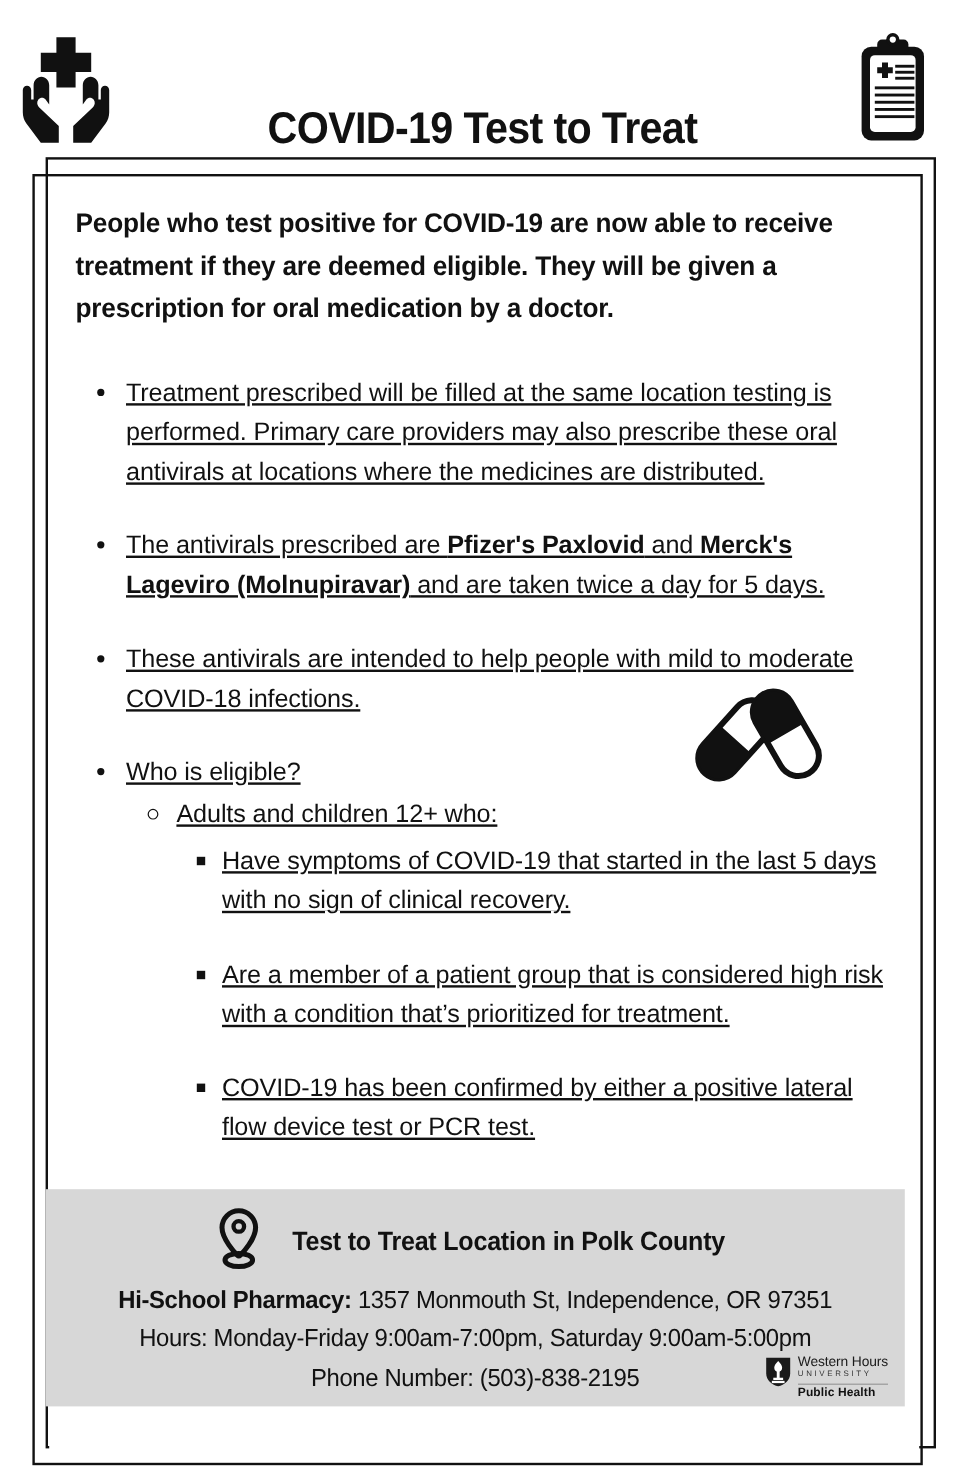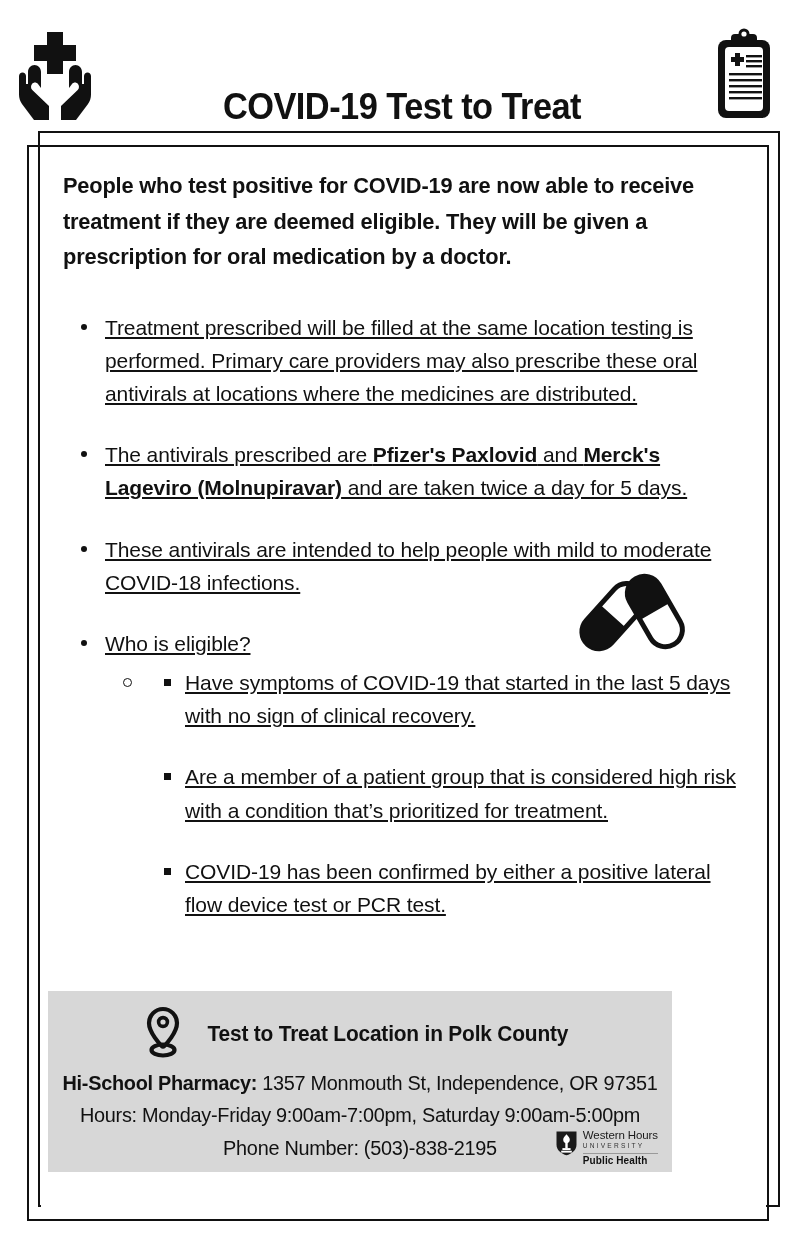--- a/index.html
+++ b/index.html
@@ -86,21 +86,21 @@
   ul.lvl3 > li:last-child { margin-bottom: 0; }
 
   .b { font-weight: 700; }
 
   
   .pills-icon { position: absolute; left: 578px; top: 566px; z-index: 3; }
 
   
   .footer-box {
     position: absolute; left: 38px; top: 991px;
-    width: 624px; height: 181px; background: #d7d7d7; z-index: 2; margin-left: 10px;
+    width: 716px; height: 181px; background: #d7d7d7; z-index: 2;
   }
   .footer-head {
     display: flex; align-items: center; justify-content: center;
     gap: 14px; padding-top: 14px;
   }
   .footer-head-title {
     font-weight: 700; font-size: 22px; letter-spacing: -0.2px;
     transform: scaleX(0.95); color:#111;
   }
   .footer-lines { text-align: center; margin-top: 4px; }
@@ -177,20 +177,21 @@
 
       <li>
         <span class="txt">These antivirals are intended to help people with mild to moderate COVID-18 infections.</span>
       </li>
 
       <li>
         <span class="txt">Who is eligible?</span>
 
         <ul class="lvl2">
           <li>
+            <span>Adults and children 12+ who:</span>
 
             <ul class="lvl3">
               <li>
                 <span>Have symptoms of COVID-19 that started in the last 5 days with no sign of clinical recovery.</span>
               </li>
               <li>
                 <span>Are a member of a patient group that is considered high risk with a condition that’s prioritized for treatment.</span>
               </li>
               <li>
                 <span>COVID-19 has been confirmed by either a positive lateral flow device test or PCR test.</span>

